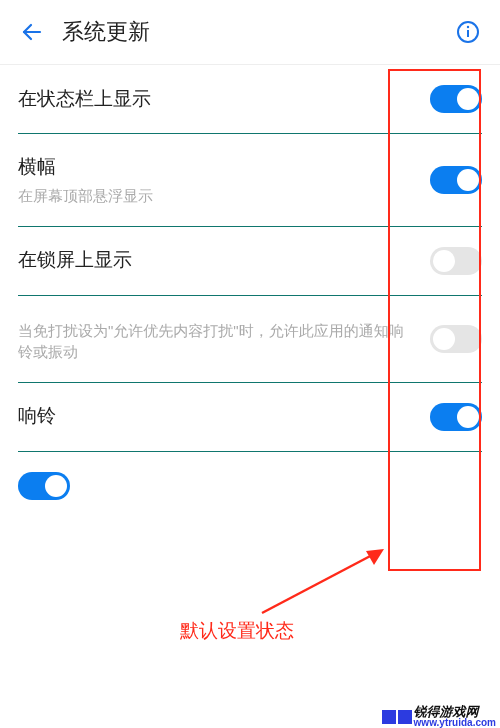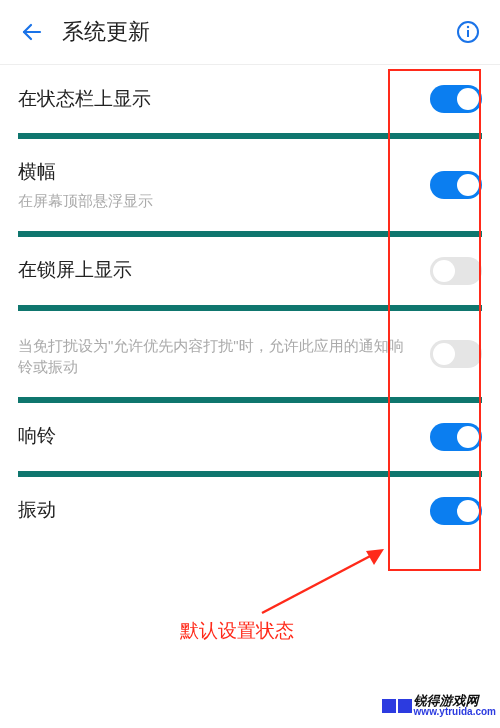--- a/index.html
+++ b/index.html
@@ -3,35 +3,35 @@
   <meta charset="utf-8">
   <style>
     * { margin: 0; padding: 0; box-sizing: border-box; }
     body { font-family: -apple-system, "PingFang SC", "Microsoft YaHei", sans-serif; background: #fff; width: 500px; height: 728px; position: relative; overflow: hidden; }
     .header { display: flex; align-items: center; padding: 10px 18px; height: 64px; }
     .back-btn { width: 28px; height: 28px; display: flex; align-items: center; justify-content: center; color: #1a73e8; cursor: pointer; }
     .title { font-size: 22px; color: #222; margin-left: 16px; flex: 1; font-weight: 500; }
     .info-btn { width: 28px; height: 28px; display: flex; align-items: center; justify-content: center; color: #1a73e8; cursor: pointer; }
     .divider-top { height: 1px; background: #eee; margin: 0; }
     .list { padding: 0 18px; }
-    .row { display: flex; align-items: center; padding: 20px 0; border-bottom: 6px solid #0f766e; }
+    .row { display: flex; align-items: center; padding: 20px 0; border-bottom: 1px solid #0f766e; }
     .row:last-child { border-bottom: none; }
     .row-text { flex: 1; padding-right: 12px; }
     .row-title { font-size: 19px; color: #222; line-height: 1.4; }
     .row-sub { font-size: 15px; color: #aaa; margin-top: 4px; line-height: 1.4; }
     .switch { width: 52px; height: 28px; border-radius: 14px; position: relative; cursor: pointer; flex-shrink: 0; }
     .switch.on { background: #0b7ef0; }
     .switch.off { background: #e5e5e5; }
     .switch-thumb { width: 22px; height: 22px; border-radius: 50%; background: #fff; position: absolute; top: 3px; transition: left 0.15s; }
     .switch.on .switch-thumb { left: 27px; }
     .switch.off .switch-thumb { left: 3px; }
     .highlight-box { position: absolute; border: 2px solid #ff2a1a; pointer-events: none; }
     .arrow-annot { position: absolute; pointer-events: none; }
     .annot-text { position: absolute; color: #ff2a1a; font-size: 19px; pointer-events: none; }
-    .watermark { position: absolute; right: 4px; bottom: 11px; display: flex; align-items: center; }
+    .watermark { position: absolute; right: 4px; bottom: 0; display: flex; align-items: center; }
     .wm-sq { width: 14px; height: 14px; background: #2c3be0; margin-right: 2px; }
     .wm-txt { display: flex; flex-direction: column; line-height: 1; }
     .wm-cn { font-size: 13px; font-weight: bold; color: #111; font-style: italic; }
     .wm-url { font-size: 10px; color: #2c3be0; font-weight: bold; }
   </style>
 </head>
 <body>
 
 <div class="header">
   <div class="back-btn">
@@ -87,23 +87,20 @@
   </div>
   <div class="row">
     <div class="row-text">
       <div class="row-title">响铃</div>
     </div>
     <div class="switch on">
         <div class="switch-thumb"></div>
       </div>
   </div>
   <div class="row">
-    <div class="row-text">
-      <div class="row-title">振动</div>
-    </div>
     <div class="switch on">
         <div class="switch-thumb"></div>
       </div>
   </div>
 </div>
 
 <div class="highlight-box" style="left:388px; top:69px; width:93px; height:502px;"></div>
 
 <svg class="arrow-annot" style="left:254px; top:541px; width:140px; height:80px;" viewBox="0 0 140 80">
   <line x1="8" y1="72" x2="122" y2="12" stroke="#ff2a1a" stroke-width="2.5"></line>

